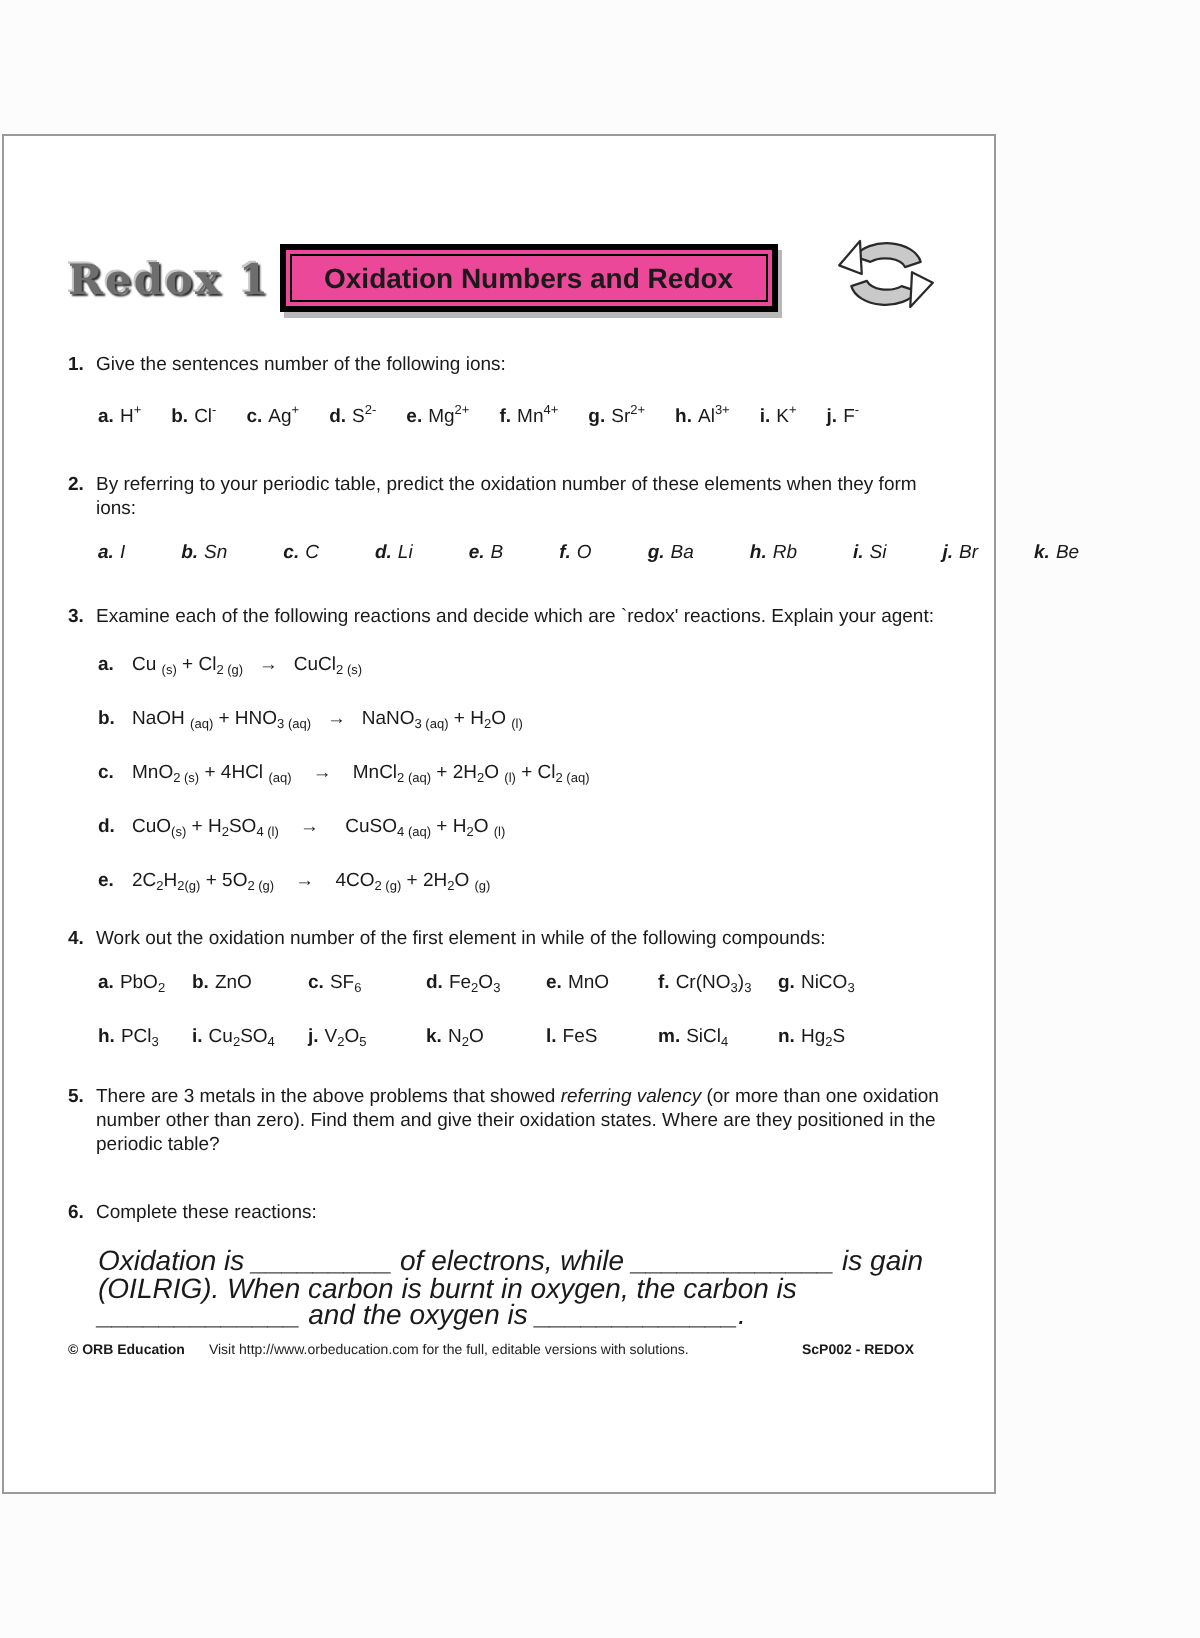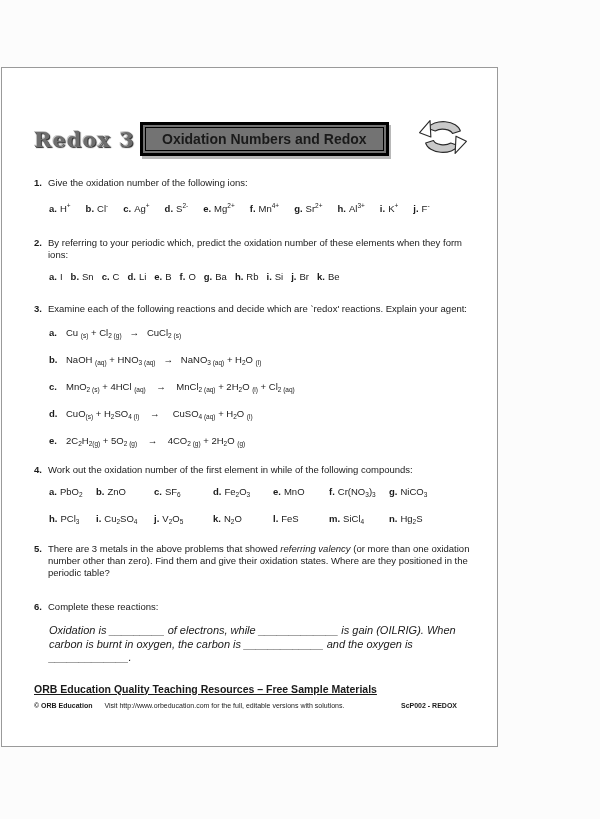--- a/index.html
+++ b/index.html
@@ -14,94 +14,94 @@
     padding:46px 26px 0 32px;
   }
   
   .header{display:flex;align-items:center;height:50px;}
   .logo{
     font-family:"DejaVu Serif", serif;font-weight:bold;font-size:21px;
     color:#6e6e6e;letter-spacing:1px;width:106px;flex:none;
     text-shadow:1px 1px 1px #2b2b2b, -1px -1px 0 #c8c8c8;
   }
   .titlebox{
-    border:3px solid #000;background:#737373;padding:2px;
+    border:3px solid #000;background:#ec4899;padding:2px;
     box-shadow:2px 3px 0 #b8b8b8;flex:none;
   }
   .titlebox-inner{border:1px solid #000;padding:3px 16px;font-weight:bold;font-size:14px;white-space:nowrap;}
   .cycle{margin-left:auto;margin-right:2px;flex:none;}
   
   .q{display:flex;font-size:9.5px;line-height:12px;}
   .qnum{font-weight:bold;width:14px;flex:none;}
   .qtext{flex:1;}
   .mt-q1{margin-top:13px;} .mt-q2{margin-top:22px;} .mt-q3{margin-top:20px;}
   .mt-q4{margin-top:14px;} .mt-q5{margin-top:15px;} .mt-q6{margin-top:22px;}
   .items-row{display:flex;margin-left:15px;font-size:9.5px;line-height:12px;}
   .items-row.q1{gap:15px;margin-top:11px;}
-  .items-row.q2{gap:8px;margin-top:10px;}
+  .items-row.q2{gap:28px;margin-top:10px;font-style:italic;}
   .lbl{font-weight:bold;}
   .item .lbl{margin-right:3px;}
   .rxn{display:flex;margin-left:15px;margin-top:11px;font-size:9.5px;line-height:13px;}
   .rxn .lbl{width:17px;flex:none;}
   .grid4{
     display:grid;grid-template-columns:47px 58px 59px 60px 56px 60px auto;
     row-gap:12px;margin-left:15px;margin-top:10px;font-size:9.5px;line-height:12px;
   }
-  .para{font-style:italic;font-size:11px;line-height:13.5px;margin:11px 0 0 15px;}
+  .para{font-style:italic;font-size:14px;line-height:13.5px;margin:11px 0 0 15px;}
   .para.second{margin-top:9px;}
   sub{font-size:6.5px;vertical-align:-2px;}
   sup{font-size:6.5px;vertical-align:4px;}
   b.arrow{font-weight:bold;}
   
   .foot-head{font-weight:bold;text-decoration:underline;font-size:10.5px;margin-top:18px;}
   .foot-row{display:flex;align-items:baseline;margin-top:7px;font-size:7px;}
   .foot-copy{font-weight:bold;}
   .foot-note{margin-left:12px;color:#222;}
   .foot-code{margin-left:auto;font-weight:bold;margin-right:14px;}
 </style>
 </head>
 <body>
 
 <div class="sheet">
 
   <div class="header">
-    <div class="logo">Redox 3</div>
+    <div class="logo">Redox 1</div>
     <div class="titlebox">
       <div class="titlebox-inner">Oxidation Numbers and Redox</div>
     </div>
     <div class="cycle">
       <svg width="52" height="46" viewBox="0 0 60 52">
         <path d="M 12 16 A 20 13 0 0 1 50 19 L 41 22 A 12 7 0 0 0 21 19 Z" fill="#c9c9c9" stroke="#2a2a2a" stroke-width="1.3" stroke-linejoin="round"></path>
         <path d="M 3 21 L 15 7 L 16 26 Z" fill="#ffffff" stroke="#2a2a2a" stroke-width="1.3" stroke-linejoin="round"></path>
         <path d="M 48 36 A 20 13 0 0 1 10 33 L 19 30 A 12 7 0 0 0 39 33 Z" fill="#c9c9c9" stroke="#2a2a2a" stroke-width="1.3" stroke-linejoin="round"></path>
         <path d="M 57 31 L 45 25 L 44 45 Z" fill="#ffffff" stroke="#2a2a2a" stroke-width="1.3" stroke-linejoin="round"></path>
       </svg>
     </div>
   </div>
 
   <div class="q mt-q1">
     <span class="qnum">1.</span>
-    <div class="qtext">Give the oxidation number of the following ions:</div>
+    <div class="qtext">Give the sentences number of the following ions:</div>
   </div>
   <div class="items-row q1">
     <span class="item"><span class="lbl">a.</span><span>H<sup>+</sup></span></span>
     <span class="item"><span class="lbl">b.</span><span>Cl<sup>-</sup></span></span>
     <span class="item"><span class="lbl">c.</span><span>Ag<sup>+</sup></span></span>
     <span class="item"><span class="lbl">d.</span><span>S<sup>2-</sup></span></span>
     <span class="item"><span class="lbl">e.</span><span>Mg<sup>2+</sup></span></span>
     <span class="item"><span class="lbl">f.</span><span>Mn<sup>4+</sup></span></span>
     <span class="item"><span class="lbl">g.</span><span>Sr<sup>2+</sup></span></span>
     <span class="item"><span class="lbl">h.</span><span>Al<sup>3+</sup></span></span>
     <span class="item"><span class="lbl">i.</span><span>K<sup>+</sup></span></span>
     <span class="item"><span class="lbl">j.</span><span>F<sup>-</sup></span></span>
   </div>
 
   <div class="q mt-q2">
     <span class="qnum">2.</span>
-    <div class="qtext">By referring to your periodic which, predict the oxidation number of these elements when they form ions:</div>
+    <div class="qtext">By referring to your periodic table, predict the oxidation number of these elements when they form ions:</div>
   </div>
   <div class="items-row q2">
     <span class="item"><span class="lbl">a.</span><span>I</span></span>
     <span class="item"><span class="lbl">b.</span><span>Sn</span></span>
     <span class="item"><span class="lbl">c.</span><span>C</span></span>
     <span class="item"><span class="lbl">d.</span><span>Li</span></span>
     <span class="item"><span class="lbl">e.</span><span>B</span></span>
     <span class="item"><span class="lbl">f.</span><span>O</span></span>
     <span class="item"><span class="lbl">g.</span><span>Ba</span></span>
     <span class="item"><span class="lbl">h.</span><span>Rb</span></span>
@@ -160,20 +160,19 @@
     <span class="qnum">5.</span>
     <div class="qtext">There are 3 metals in the above problems that showed <em>referring valency</em> (or more than one oxidation number other than zero).  Find them and give their oxidation states.  Where are they positioned in the periodic table?</div>
   </div>
 
   <div class="q mt-q6">
     <span class="qnum">6.</span>
     <div class="qtext">Complete these reactions:</div>
   </div>
   <div class="para">Oxidation is _________ of electrons, while _____________ is gain (OILRIG).  When carbon is burnt in oxygen, the carbon is _____________ and the oxygen is _____________.</div>
 
-  <div class="foot-head">ORB Education Quality Teaching Resources – Free Sample Materials</div>
   <div class="foot-row">
     <span class="foot-copy">© ORB Education</span>
     <span class="foot-note">Visit http://www.orbeducation.com for the full, editable versions with solutions.</span>
     <span class="foot-code">ScP002 - REDOX</span>
   </div>
 
 </div>
 
 </body></html>

